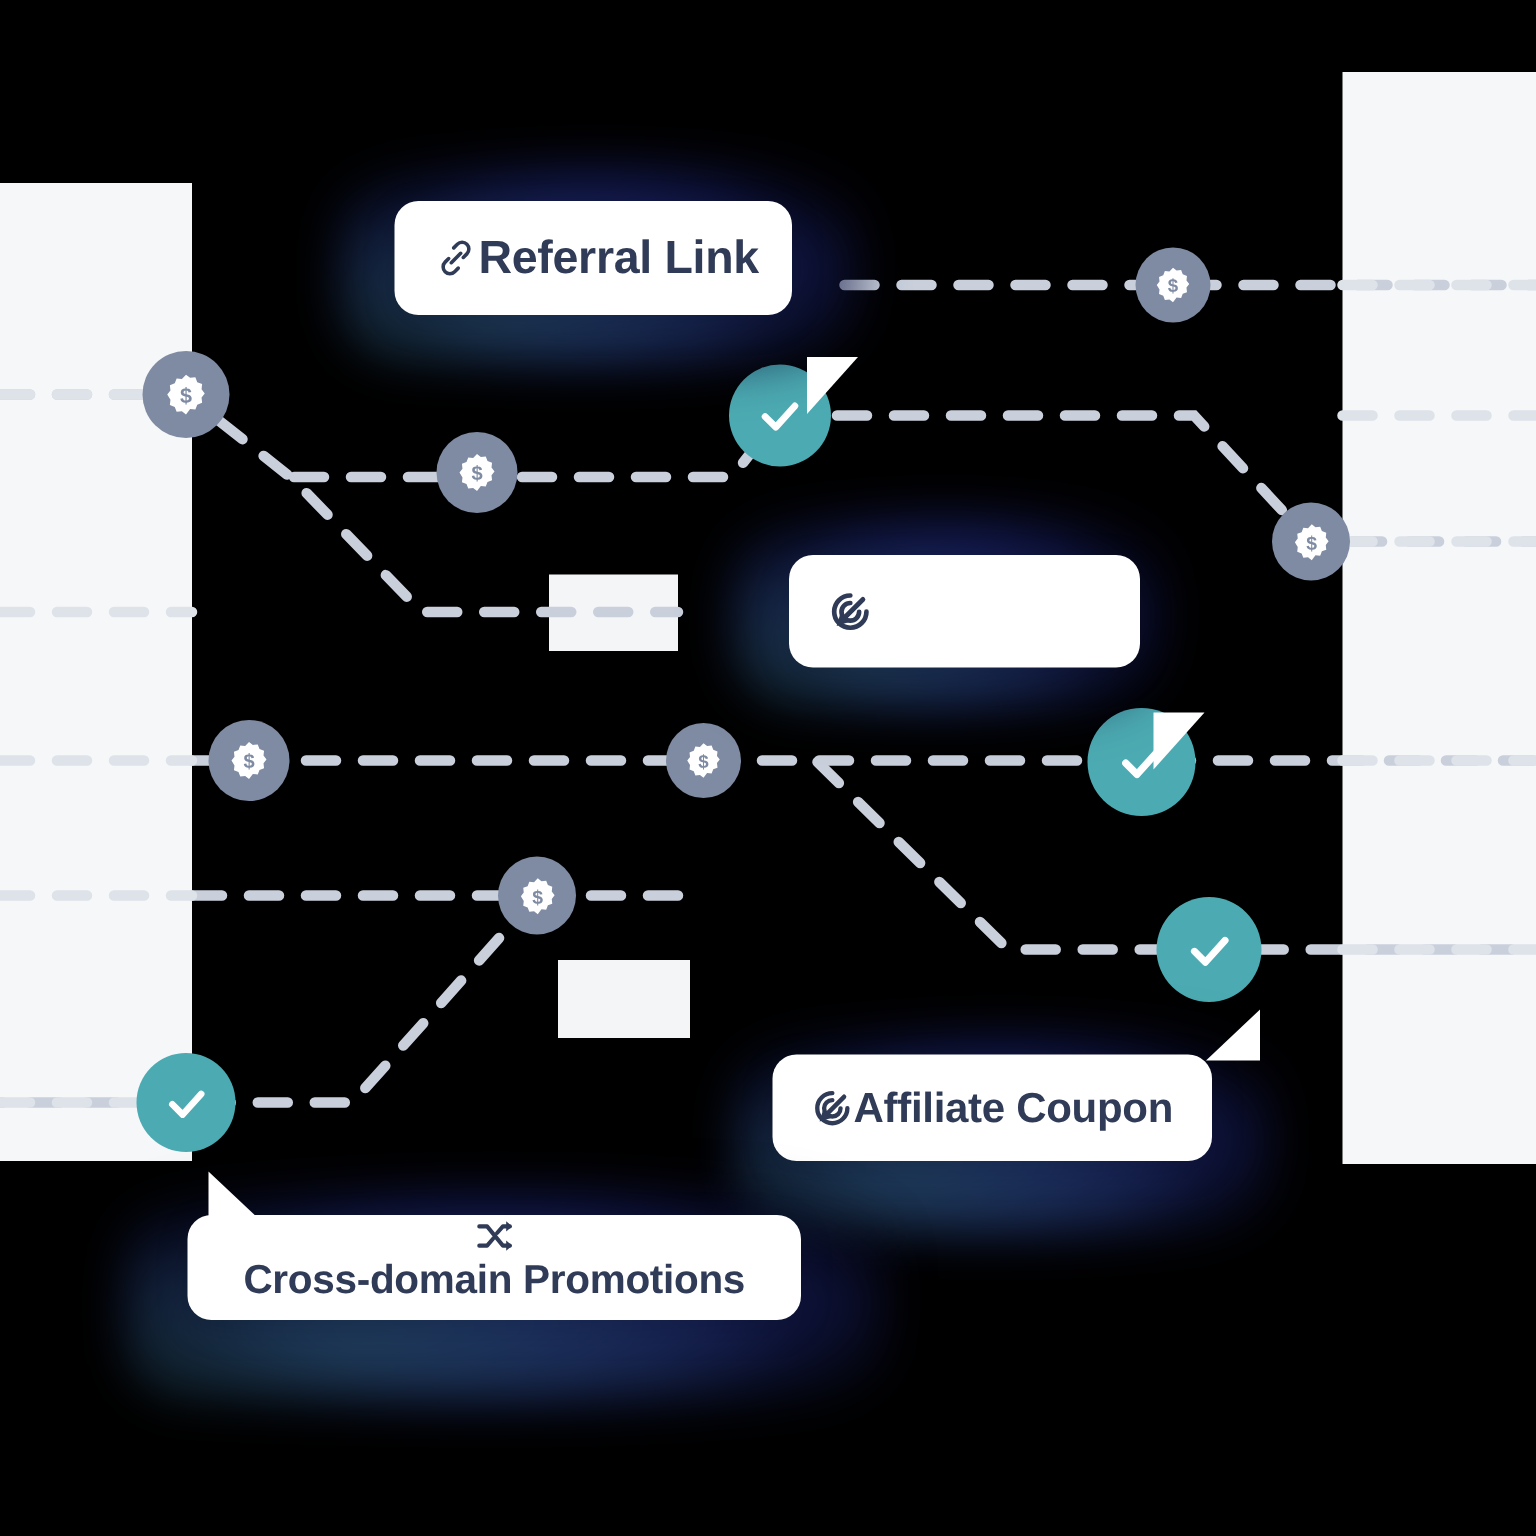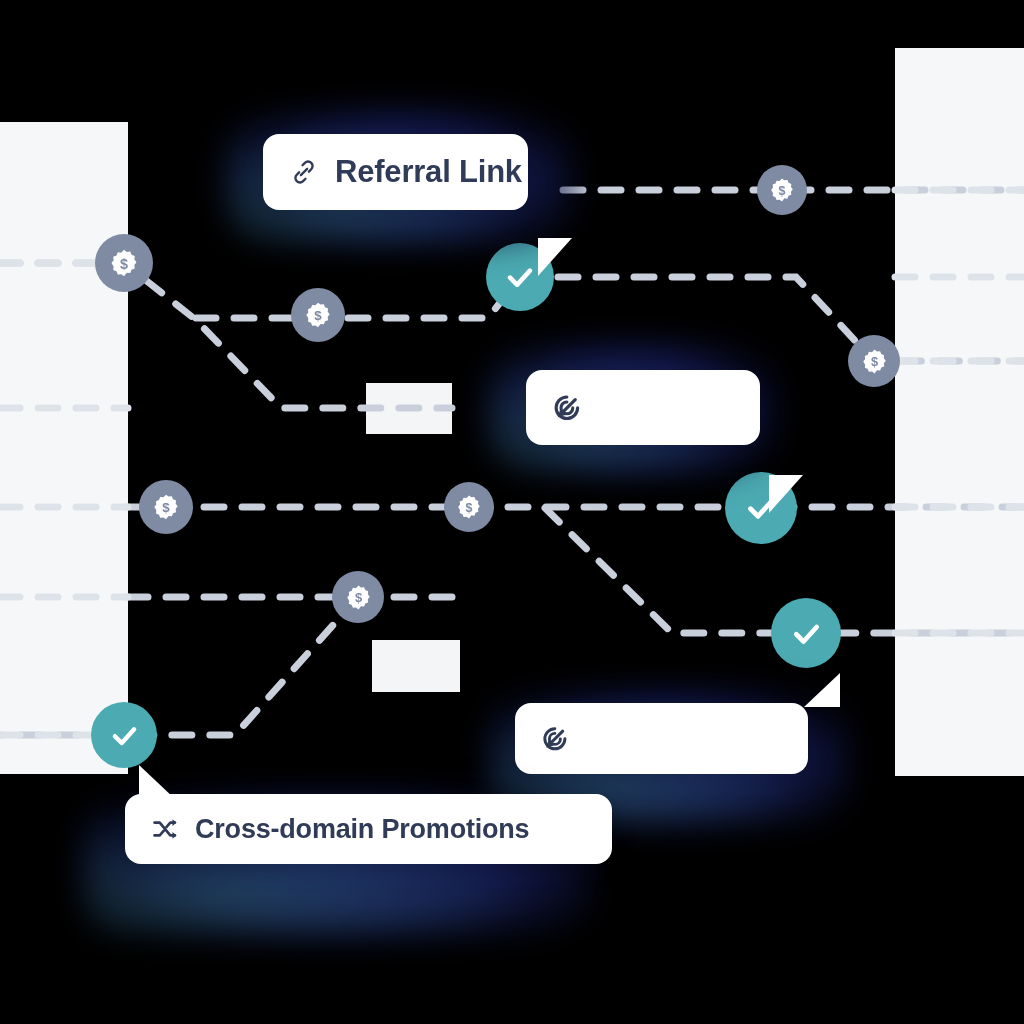--- a/index.html
+++ b/index.html
@@ -83,21 +83,20 @@
     inset: 10px;
     border-radius: 38px;
     background: radial-gradient(ellipse at 30% 70%, rgba(40,90,95,0.55) 0%, rgba(16,28,70,0.25) 60%, rgba(0,0,0,0) 85%);
   }
   .chip {
     position: absolute;
     background: #ffffff;
     border-radius: 16px;
     display: flex;
     align-items: center;
-    gap: 16px;
     padding: 0 26px;
     box-sizing: border-box;
     box-shadow: 0 6px 22px rgba(0,0,0,0.18);
   }
   .chip .chip-label {
     color: #303b57;
     font-weight: bold;
     letter-spacing: -0.2px;
     white-space: nowrap;
   }
@@ -128,21 +127,21 @@
   #chip-direct       { left: 46px; top: 33px; width: 234px; height: 75px; }
   #chip-direct .tail { left: 243px; top: 105px; }
 
   #chip-affiliate-wrap  { left: 482px; top: 664px; }
   #chip-affiliate-glow  { left: 0;  top: 20px; width: 372px; height: 148px; }
   #chip-affiliate       { left: 33px; top: 39px; width: 293px; height: 71px; }
   #chip-affiliate .tail { left: 289px; top: -30px; }
 
   #chip-cross-wrap  { left: 75px; top: 768px; }
   #chip-cross-glow  { left: 0;  top: 20px; width: 520px; height: 156px; }
-  #chip-cross       { left: 50px; top: 26px; width: 487px; height: 70px; }
+  #chip-cross       { left: 50px; top: 42px; width: 409px; height: 70px; flex-direction: column; }
   #chip-cross .tail { left: 14px; top: -29px; }
 </style>
 </head>
 <body>
 
 <div id="stage">
 
   <div class="panel left"></div>
   <div class="panel right"></div>
 
@@ -277,20 +276,21 @@
     <div class="chip-glow" id="chip-affiliate-glow"></div>
     <div class="chip" id="chip-affiliate">
       <span class="chip-icon">
         <svg width="28" height="28" viewBox="0 0 24 24">
           <path d="M20.5 11.8 a8.6 8.6 0 1 1 -8.6 -8.6" fill="none" stroke="#303b57" stroke-width="2.5" stroke-linecap="round"></path>
           <path d="M16.6 11.9 a4.7 4.7 0 1 1 -4.7 -4.7" fill="none" stroke="#303b57" stroke-width="2.5" stroke-linecap="round"></path>
           <path d="M18.6 5.3 L7.6 16.3" stroke="#303b57" stroke-width="2.6" stroke-linecap="round"></path>
           <path d="M4.6 19.4 L10.9 17.5 L6.5 13.1 Z" fill="#303b57"></path>
         </svg>
       </span>
+      <span class="chip-label" style="font-size:28px;">Affiliate Coupon</span>
       <span class="tail tr"></span>
     </div>
   </div>
 
   <div class="chip-wrap" id="chip-cross-wrap">
     <div class="chip-glow" id="chip-cross-glow"></div>
     <div class="chip" id="chip-cross">
       <span class="chip-icon">
         <svg width="28" height="28" viewBox="0 0 24 24">
           <path d="M3 6.5 L7.5 6.5 L16.5 17.5 L20.5 17.5" fill="none" stroke="#303b57" stroke-width="2.3" stroke-linecap="round" stroke-linejoin="round"></path>

